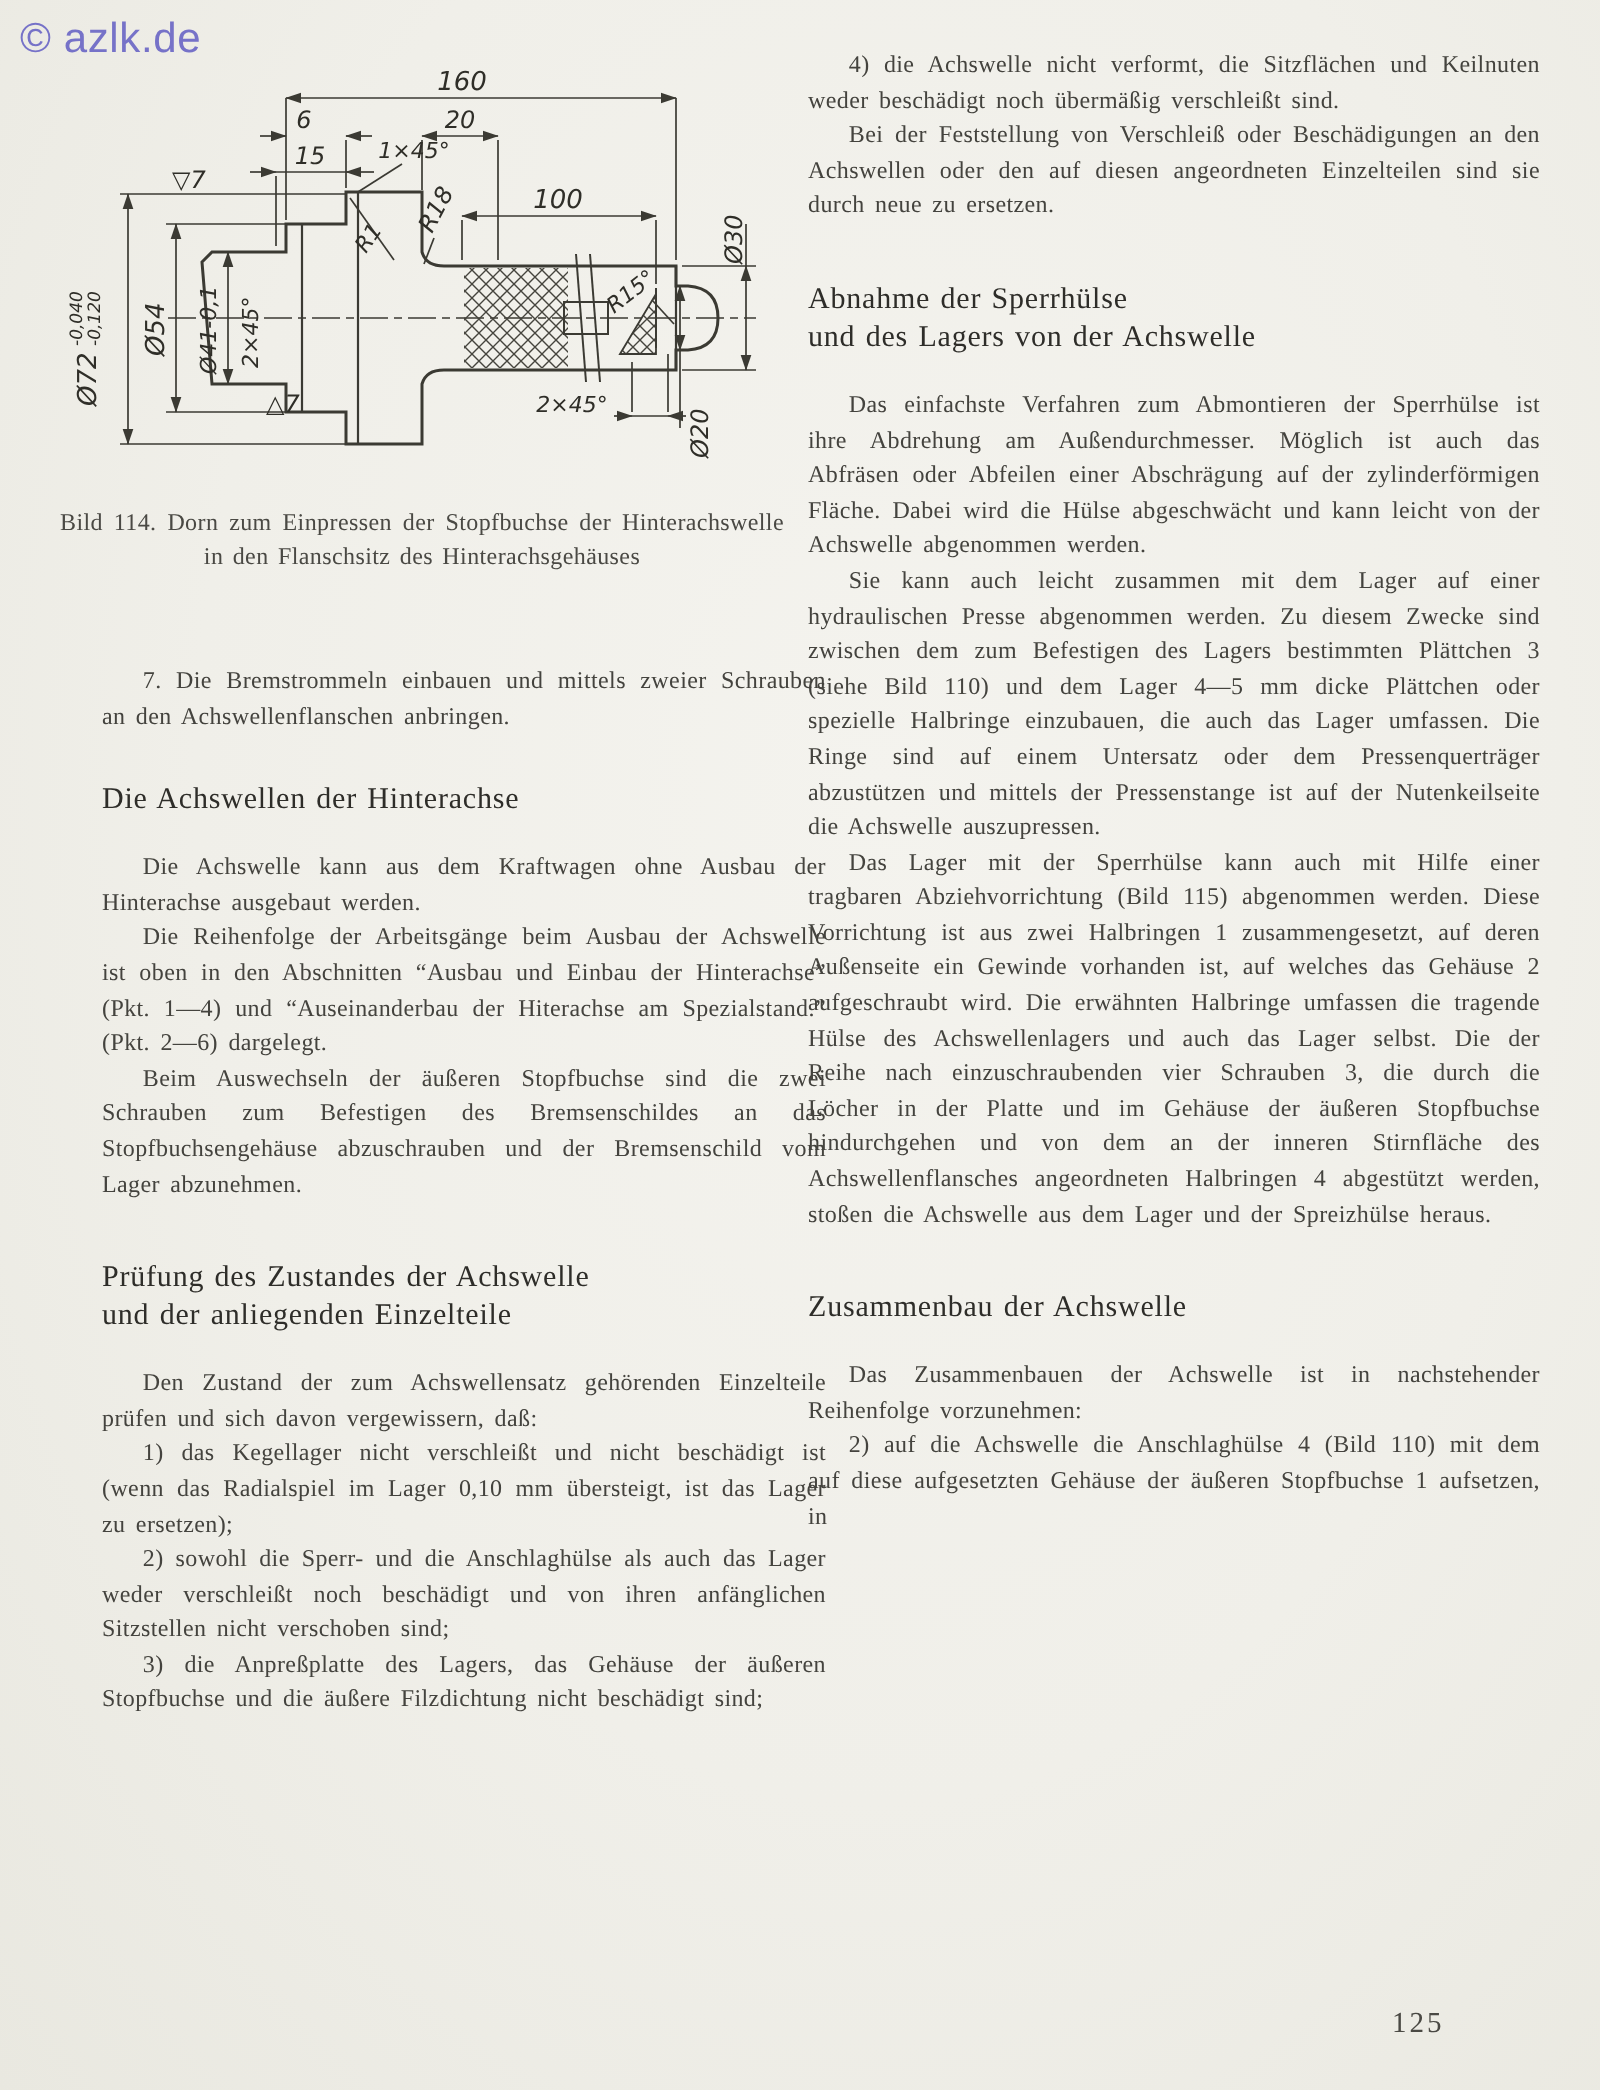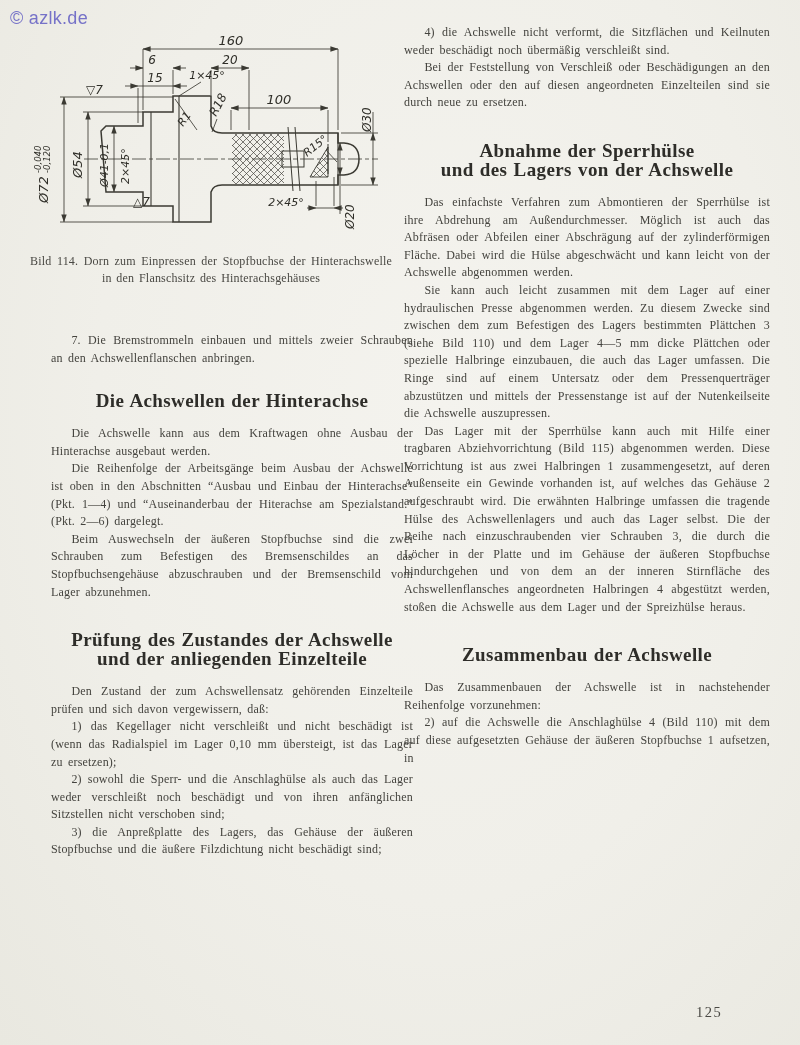--- a/index.html
+++ b/index.html
@@ -4,37 +4,37 @@
 <style>
   html,body{margin:0;padding:0;background:#d8d6cf;}
   .page{
     position:relative;width:800px;height:1045px;overflow:hidden;
     background:radial-gradient(ellipse at 55% 38%, #f4f3ee 0%, #f0efe9 55%, #e9e8e0 100%);
     font-family:"Liberation Serif", serif;
   }
   .watermark{
     position:absolute;top:8px;left:10px;
     font-family:"Liberation Sans", sans-serif;
-    font-size:18px;color:#7672c8;letter-spacing:.3px;
+    font-size:21px;color:#7672c8;letter-spacing:.3px;
   }
   .drawing{position:absolute;top:16px;left:26px;width:378px;height:234px;}
   .caption{
     position:absolute;top:253px;left:30px;width:362px;
     font-size:12px;line-height:17px;color:#4a4944;
     text-align:justify;text-align-last:center;word-spacing:1.5px;letter-spacing:.2px;
   }
   .col{position:absolute;color:#44433e;}
   .col-left{top:332px;left:30px;width:362px;margin-left:21px;}
   .col-right{top:24px;left:404px;width:366px;}
   .col p{
     margin:0;text-indent:1.7em;text-align:justify;
     font-size:12px;line-height:17.6px;word-spacing:2px;letter-spacing:.2px;
   }
   .heading{
-    font-weight:bold;text-align:center;font-size:19px;line-height:19px;
+    font-weight:normal;font-size:15px;line-height:19px;
     color:#2e2d29;letter-spacing:.4px;word-spacing:1px;
   }
   .h-gap1{margin:24px 0 15px;}
   .h-gap2{margin:29px 0 15px;}
   .pagenum{
     position:absolute;top:1004px;left:696px;
     font-size:14.5px;color:#4a4944;letter-spacing:1.5px;
   }
   svg text{font-family:"DejaVu Sans", sans-serif;font-style:italic;fill:#2f2e28;}
 </style>

